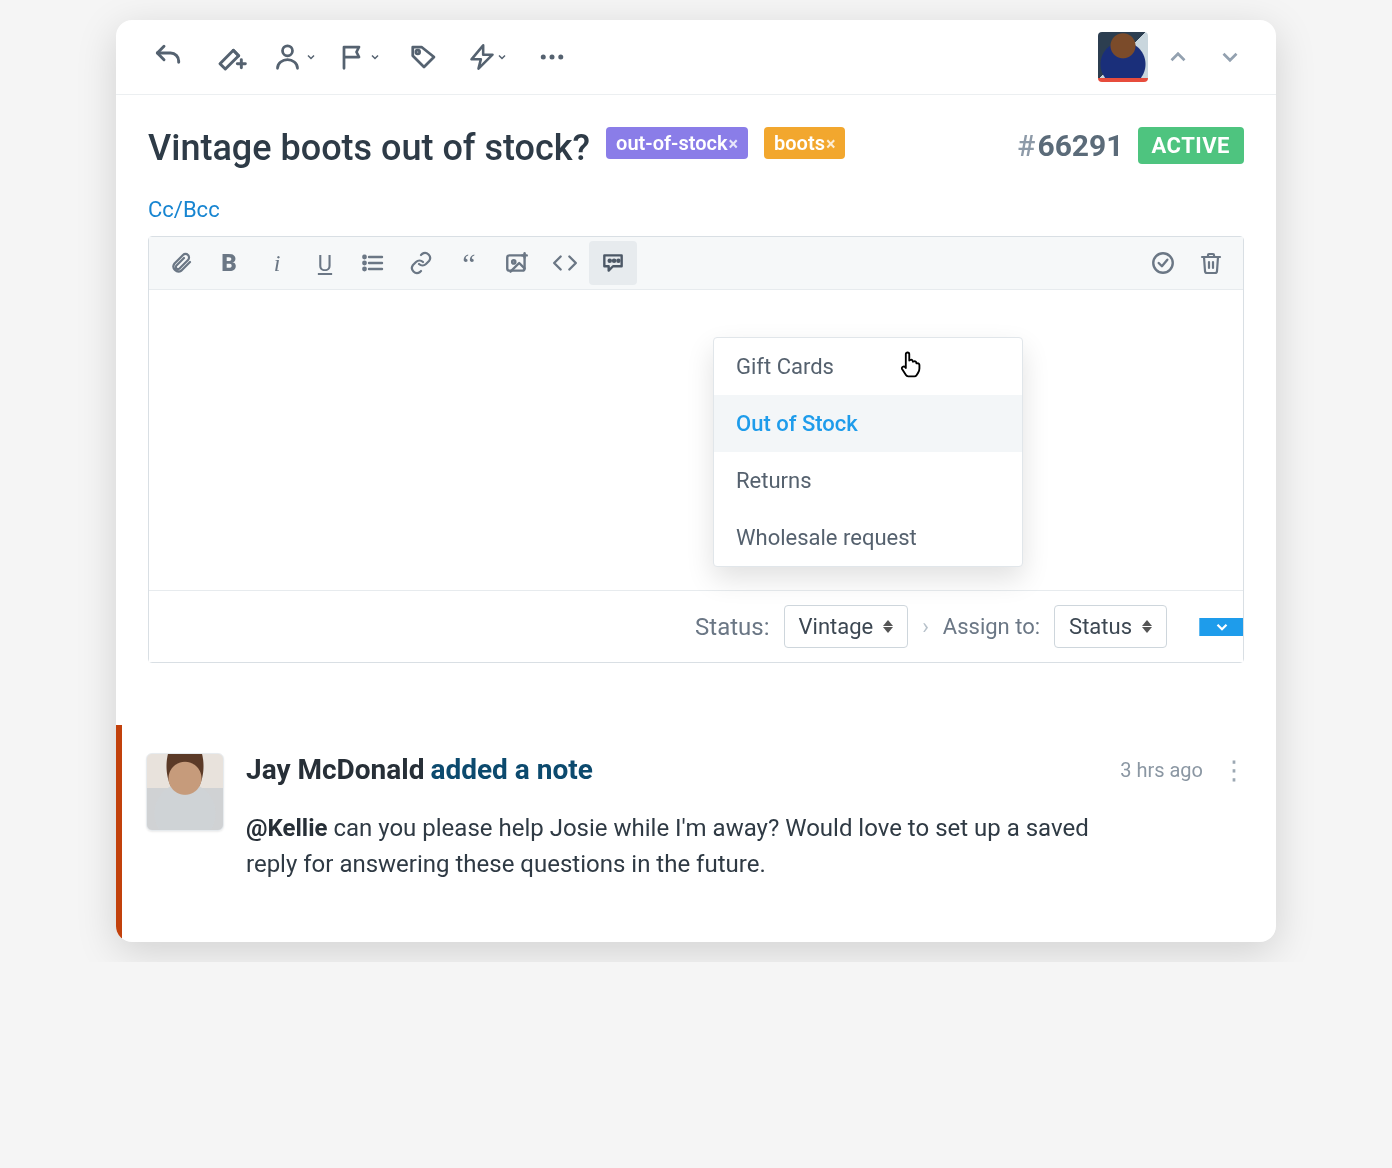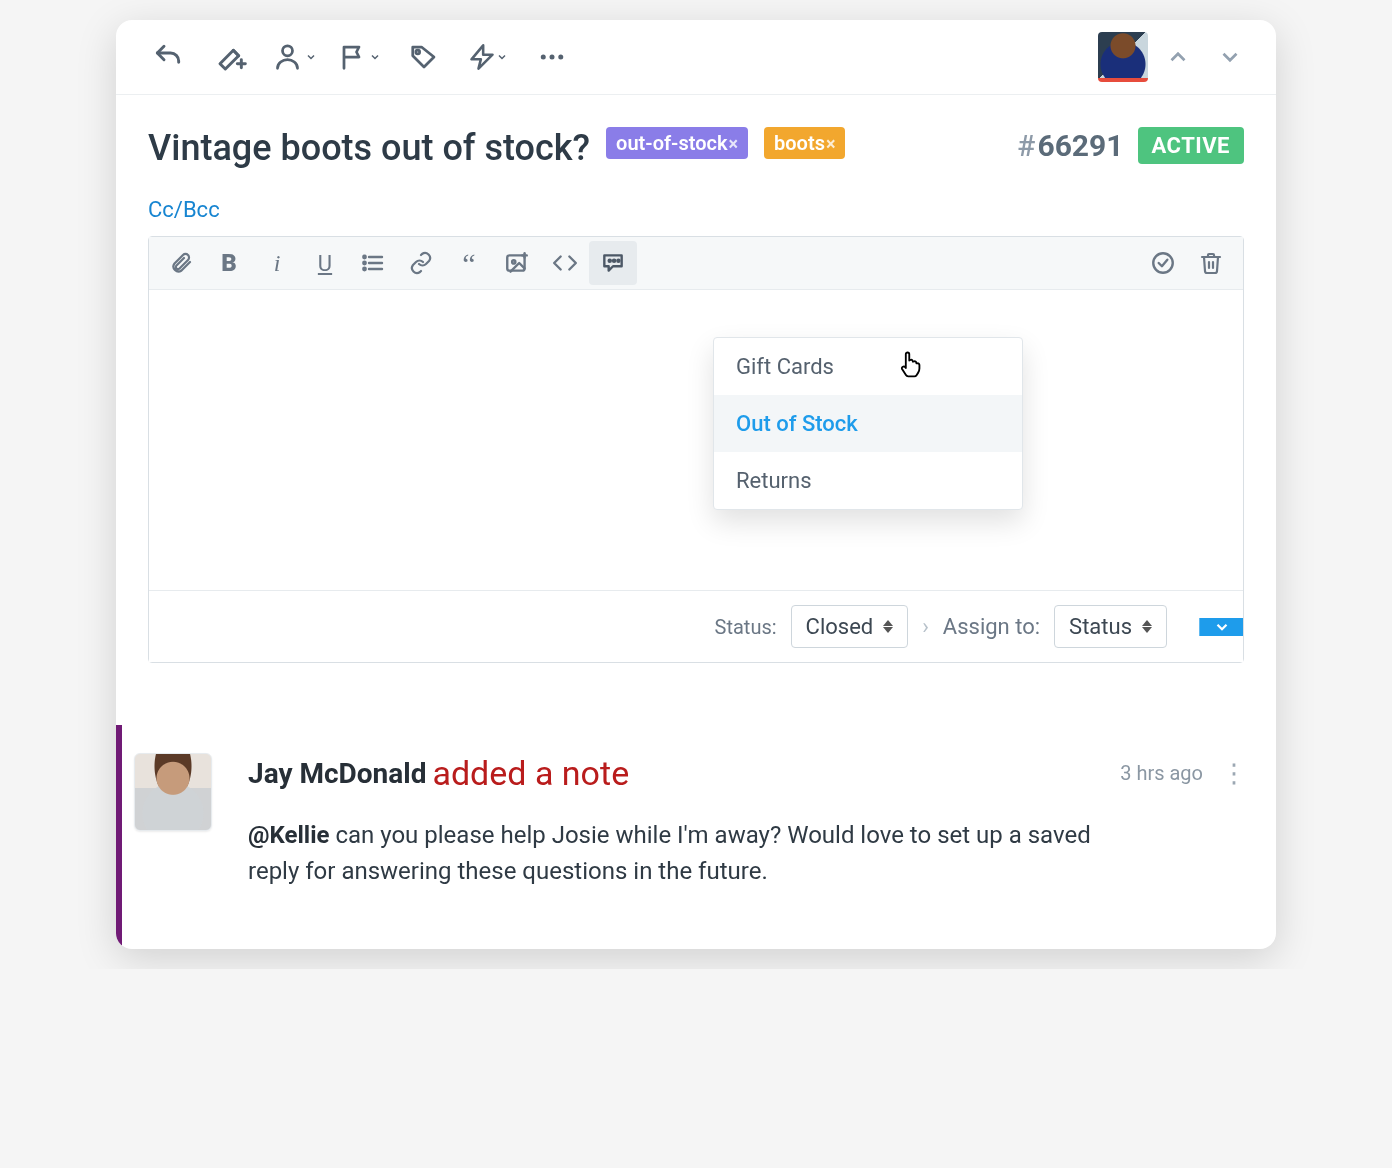--- a/index.html
+++ b/index.html
@@ -100,21 +100,21 @@
   .compose-toolbar .right { margin-left:auto; display:flex; }
   .compose-body { min-height: 300px; background:#fff; }
   .compose-footer {
     display:flex;
     align-items:center;
     gap:14px;
     padding:14px 0 14px 18px;
     border-top:1px solid #E7EBEE;
     background:#fff;
   }
-  .compose-footer .lbl { color:#6B7785; font-size:20px; margin-left:auto;}
+  .compose-footer .lbl { color:#6B7785; font-size:24px; margin-left:auto;}
   .compose-footer .lbl2 { color:#6B7785; font-size:22px;}
   .select {
     display:flex; align-items:center; gap:10px;
     border:1px solid #CED6DC; border-radius:4px;
     padding:8px 14px; font-size:22px; color:#3C4752;
     background:#fff; cursor:pointer;
   }
   .select .caret { display:flex;flex-direction:column;gap:1px; }
   .select .caret span { width:0;height:0;border-left:5px solid transparent;border-right:5px solid transparent; }
   .select .caret .up {border-bottom:6px solid #555;}
@@ -151,43 +151,43 @@
     position:absolute;
     top:112px; left:748px;
     font-size:26px;
     z-index:11;
     pointer-events:none;
   }
 
   
   .note {
     margin-top: 62px;
-    border-left: 6px solid #701a75;
-    padding: 28px 32px 60px 12px;
+    border-left: 6px solid #c2410c;
+    padding: 28px 32px 60px 24px;
     display:flex;
-    gap:36px;
+    gap:22px;
   }
   .note-avatar {
     width:78px;height:78px;border-radius:6px;
     background: linear-gradient(180deg,#e8e2dc 45%,#d0d2d4 45%);
     border:1px solid #E7EBEE;
     box-shadow:0 1px 2px rgba(0,0,0,0.08);
     position:relative;
   }
   .note-avatar::after{
     content:"";
     position:absolute;inset:0;border-radius:6px;
     background: radial-gradient(circle at 50% 32%, #c69b7b 0 16px, transparent 17px),
                 radial-gradient(circle at 50% 78%, #cfd3d6 0 30px, transparent 31px),
                 radial-gradient(ellipse at 50% 16%, #5b3a27 0 18px, transparent 19px);
   }
   .note-content { flex:1; }
   .note-header { display:flex; align-items:center; gap:6px; }
   .note-author { font-size:28px; font-weight:700; color:#272F37; }
-  .note-action { font-size:34px; font-weight:400; color:#b91c1c; }
+  .note-action { font-size:28px; font-weight:700; color:#0c4a6e; }
   .note-meta { margin-left:auto; color:#8b97a3; font-size:20px; display:flex;align-items:center; gap:18px;}
   .note-meta .dots { font-size:26px; color:#9CA8B3; cursor:pointer; letter-spacing:-3px; transform:rotate(0deg);}
   .note-body { margin-top:24px; font-size:24px; color:#2F3A44; line-height:1.5; max-width: 870px;}
   .note-body .mention { font-weight:700; color:#272F37; }
 
   svg { display:block; }
 </style>
 </head>
 <body>
 
@@ -354,31 +354,32 @@
         </div>
       </div>
     </div>
 
     <div class="compose-body"></div>
 
     <div class="dropdown">
       <div class="item">Gift Cards</div>
       <div class="item highlight">Out of Stock</div>
       <div class="item">Returns</div>
+      <div class="item">Wholesale request</div>
     </div>
     <div class="cursor-hand">
       <svg width="28" height="30" viewBox="0 0 24 26" fill="#fff" stroke="#000" stroke-width="1.6" stroke-linejoin="round">
           <path d="M9 3c.8 0 1.5.7 1.5 1.5V10l1-.5c.8-.4 1.8 0 2 .9l.2.6 1-.3c.9-.3 1.8.3 1.9 1.2l.1.6.9-.1c.9-.1 1.7.6 1.7 1.5v3c0 1.5-.4 2.6-1.2 3.8l-1.3 2c-.4.6-1 1-1.8 1H9.5c-.8 0-1.5-.4-1.9-1.1l-3.2-5C3.8 17 4 15.9 4.9 15.4c.7-.4 1.6-.2 2.1.4l.5.7V4.5C7.5 3.7 8.2 3 9 3z"></path>
         </svg>
     </div>
 
     <div class="compose-footer">
       <span class="lbl">Status:</span>
       <div class="select">
-        <span>Closed</span>
+        <span>Vintage</span>
         <span class="caret">
             <span class="up"></span>
             <span class="dn"></span>
           </span>
       </div>
       <span class="arrow-sep">›</span>
       <span class="lbl2">Assign to:</span>
       <div class="select">
         <span>Status</span>
         <span class="caret">

